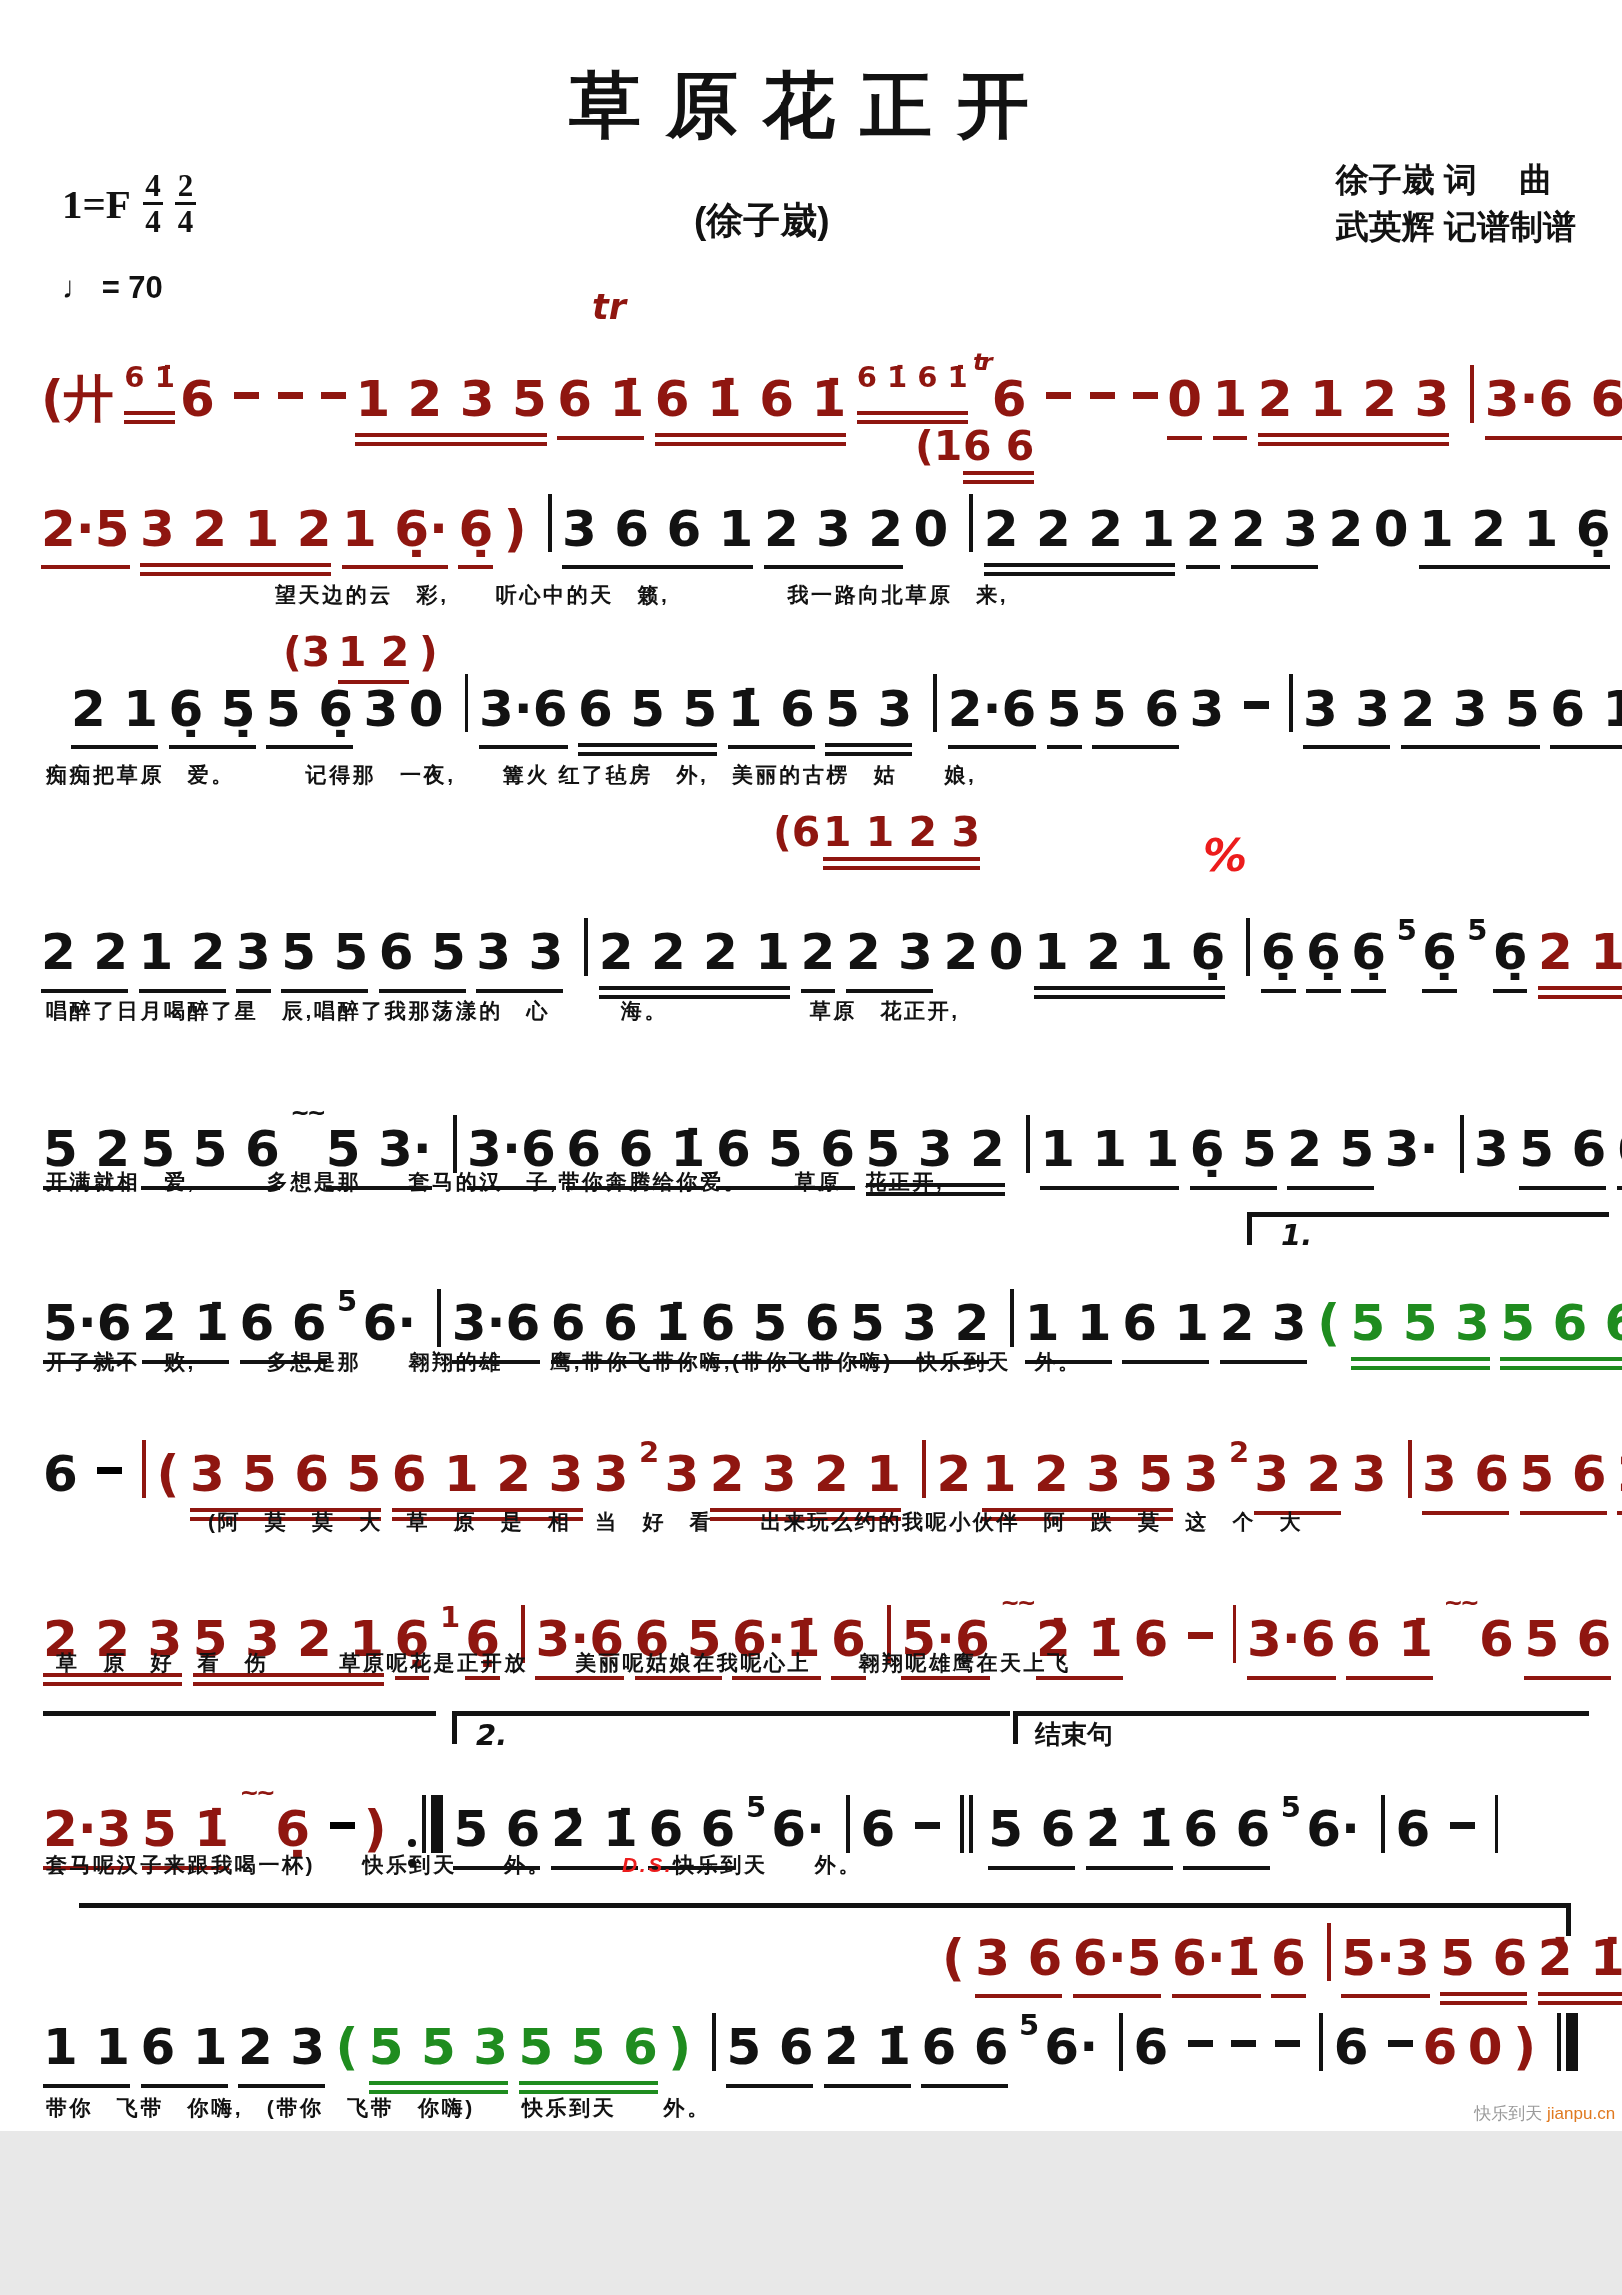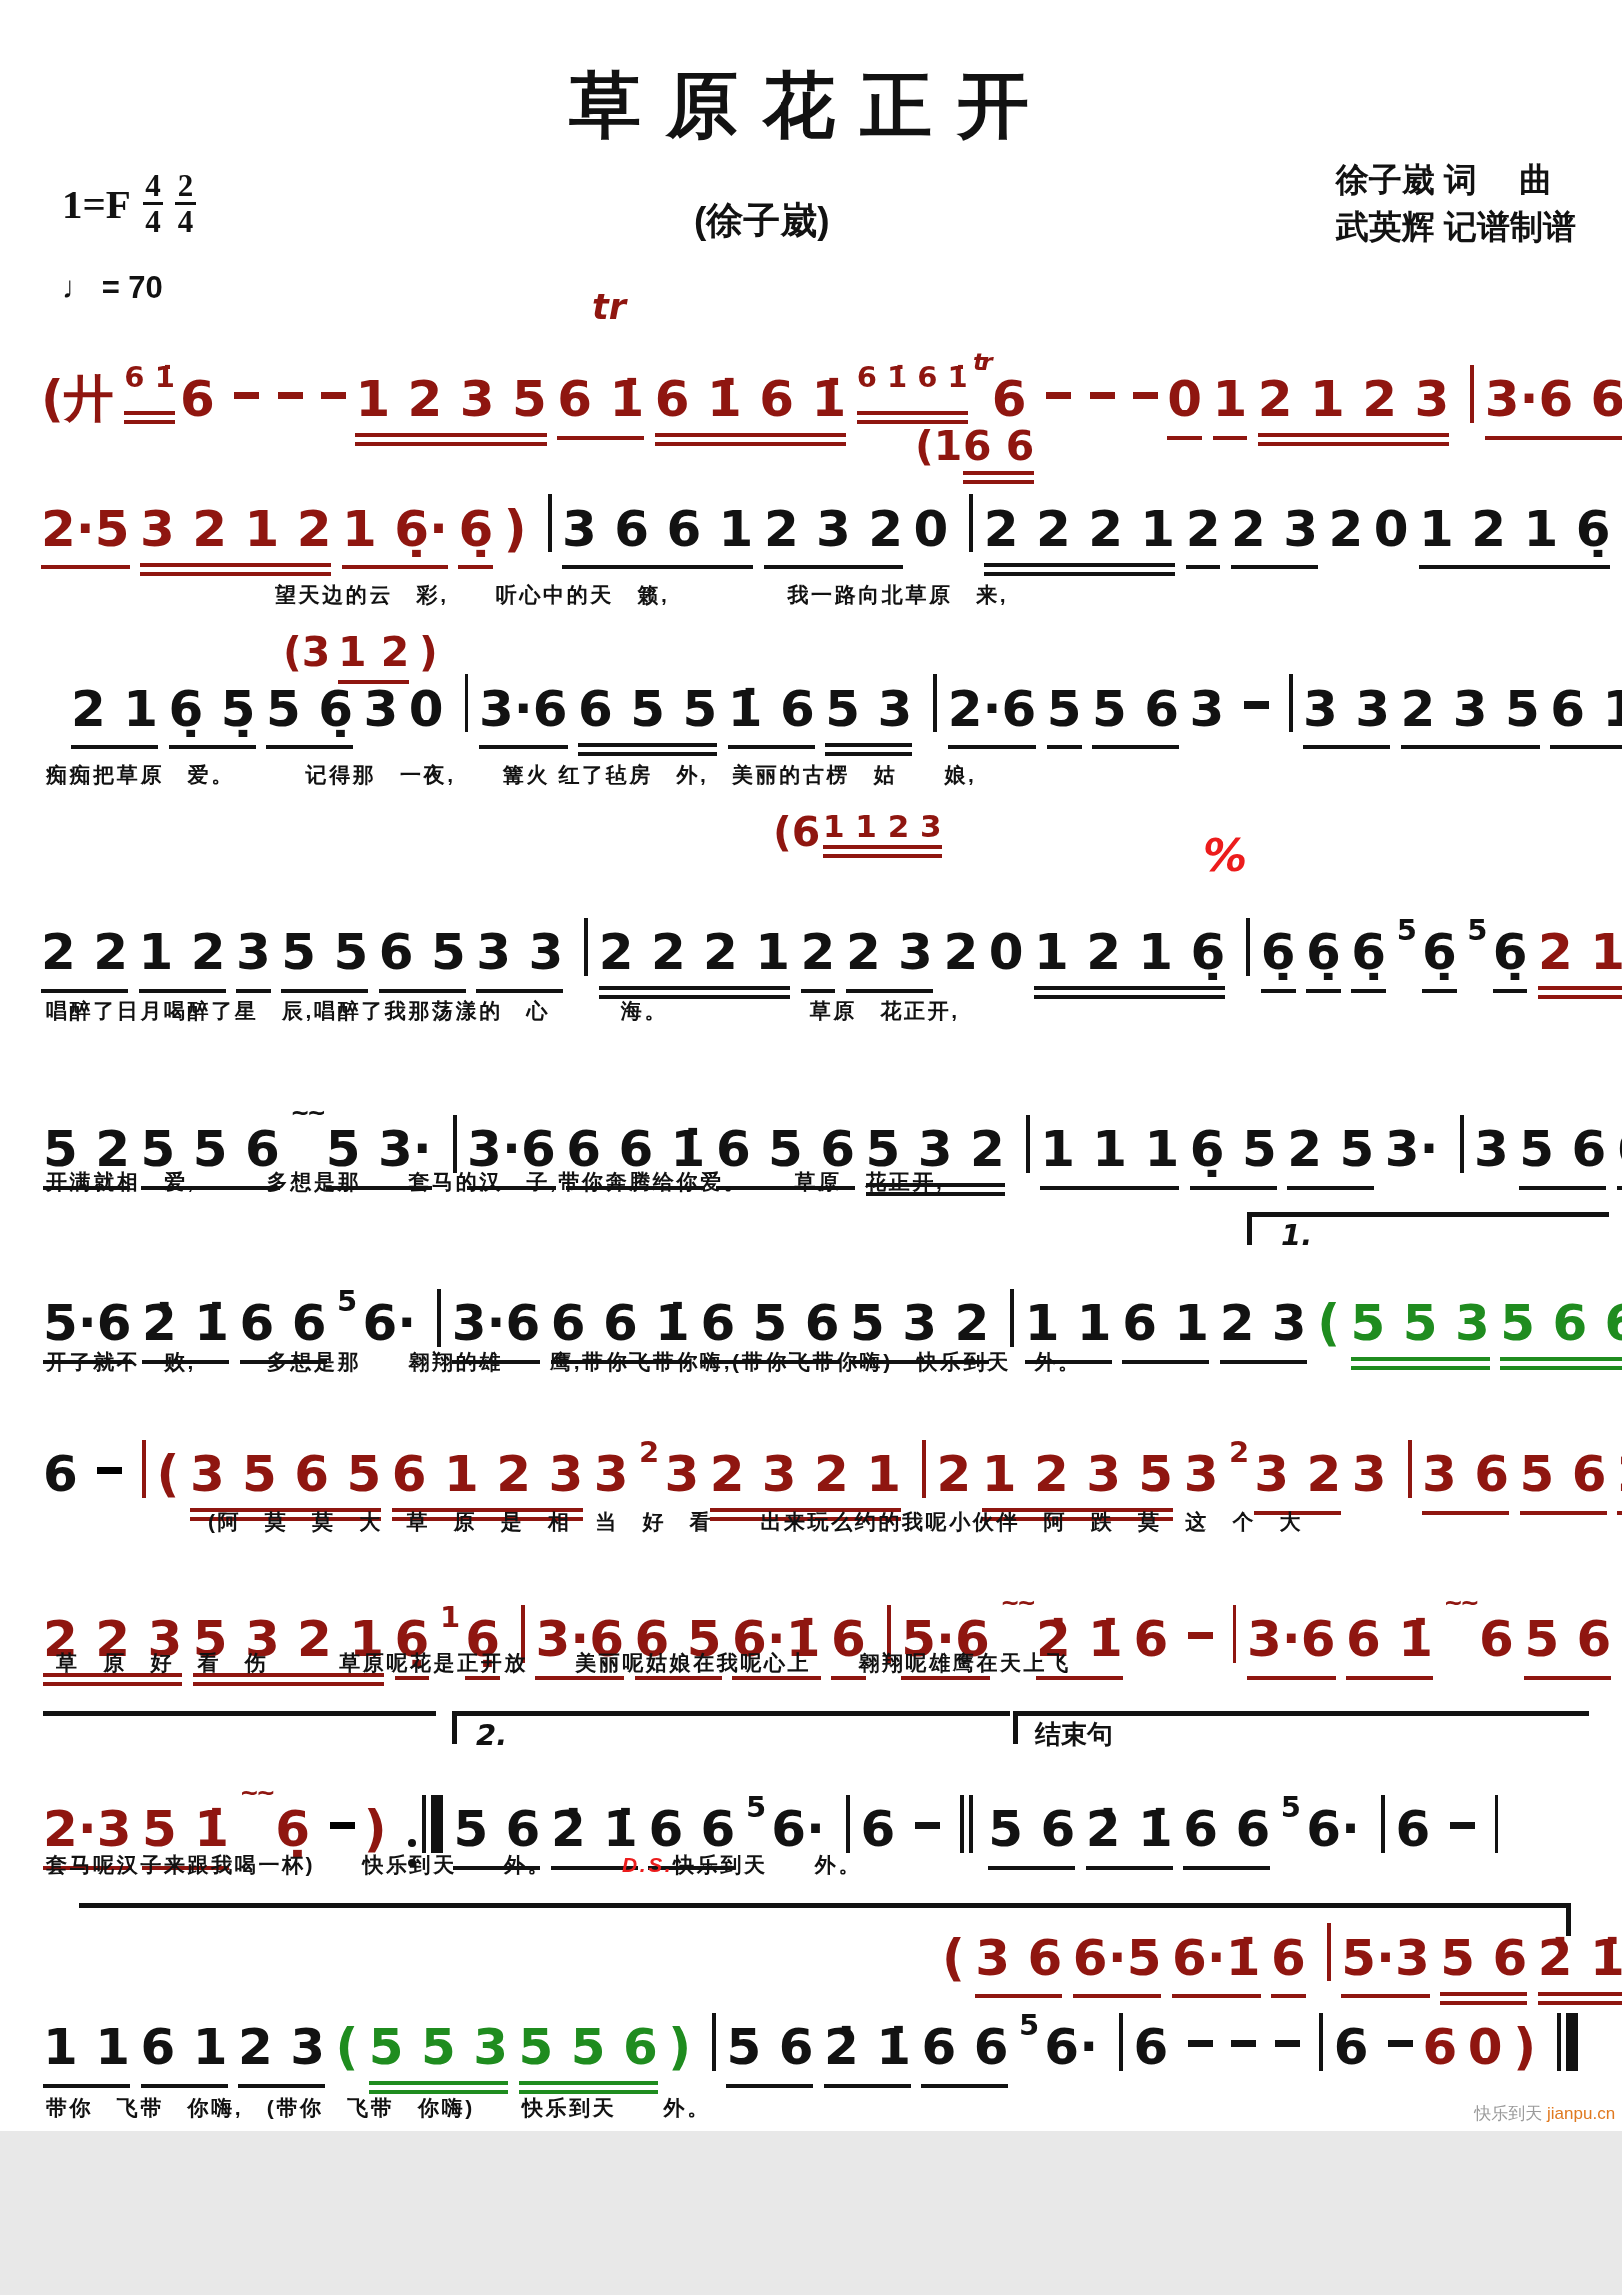--- a/index.html
+++ b/index.html
@@ -94,21 +94,21 @@
       <div class="nrow c-m" style="top: 1923px; left: 942px;"><span class="tk">(</span><span class="tk u1">3 6</span><span class="tk u1">6·5</span><span class="tk u1">6·1̇</span><span class="tk u1">6</span><span class="bar"></span><span class="tk u1">5·3</span><span class="tk u2">5 6</span><span class="tk u2">2̇ 1̇</span></div>
       <div class="nrow c-k" style="top: 1993px; left: 43px;"><span class="tk u1">1 1</span><span class="tk u1">6 1</span><span class="tk u1">2 3</span><span class="tk c-g">(</span><span class="tk u2 c-g">5 5 3</span><span class="tk u2 c-g">5 5 6</span><span class="tk c-g">)</span><span class="bar"></span><span class="tk u1">5 6</span><span class="tk u1">2̇ 1̇</span><span class="tk u1">6 6</span><span class="tk sm">5</span><span class="tk">6·</span><span class="bar"></span><span class="tk">6</span><span class="dash"></span><span class="dash"></span><span class="dash"></span><span class="bar"></span><span class="tk">6</span><span class="dash"></span><span class="tk c-m">6</span><span class="tk c-m">0</span><span class="tk c-m">)</span><span class="dbar fbar"><i></i><i class="thick"></i></span></div>
       <div class="lrow" style="top: 2094px; left: 46px;"><span class="c-k">带你　飞带　你嗨,　(带你　飞带　你嗨)　　快乐到天　　外。</span></div>
       <div class="ov c-m" style="left: 592px; top: 287px; font-size: 35px; font-style: italic;">tr</div>
       <div class="ov c-m" style="left: 915px; top: 422px; font-size: 41px;">(1</div>
       <div class="ov c-m u2" style="left: 963px; top: 422px; font-size: 41px;">6 6</div>
       <div class="ov c-m" style="left: 283px; top: 628px; font-size: 41px;">(3</div>
       <div class="ov c-m u1" style="left: 338px; top: 628px; font-size: 41px;">1 2</div>
       <div class="ov c-m" style="left: 419px; top: 628px; font-size: 41px;">)</div>
       <div class="ov c-m" style="left: 773px; top: 808px; font-size: 41px;">(6</div>
-      <div class="ov c-m u2" style="left: 823px; top: 808px; font-size: 31px;">1 1 2 3</div>
+      <div class="ov c-m u2" style="left: 823px; top: 808px; font-size: 41px;">1 1 2 3</div>
       <div class="ov c-r" style="left: 1203px; top: 830px; font-size: 44px; font-style: italic;">%</div>
       <div class="ov c-k" style="left: 1281px; top: 1218px; font-size: 29px; font-style: italic;">1.</div>
       <div class="ov c-k" style="left: 476px; top: 1718px; font-size: 29px; font-style: italic;">2.</div>
       <div class="ov c-k" style="left: 1035px; top: 1717px; font-size: 26px;">结束句</div>
       <div class="bk tl" style="left: 1247px; top: 1212px; width: 357px; height: 27.5px;"></div>
       <div class="bk" style="left: 43px; top: 1711px; width: 393px; height: 27.5px;"></div>
       <div class="bk tl" style="left: 452px; top: 1711px; width: 553px; height: 27.5px;"></div>
       <div class="bk tl" style="left: 1013px; top: 1711px; width: 571px; height: 27.5px;"></div>
       <div class="bk tr2" style="left: 79px; top: 1903px; width: 1487px; height: 27.5px;"></div>
     </div>

